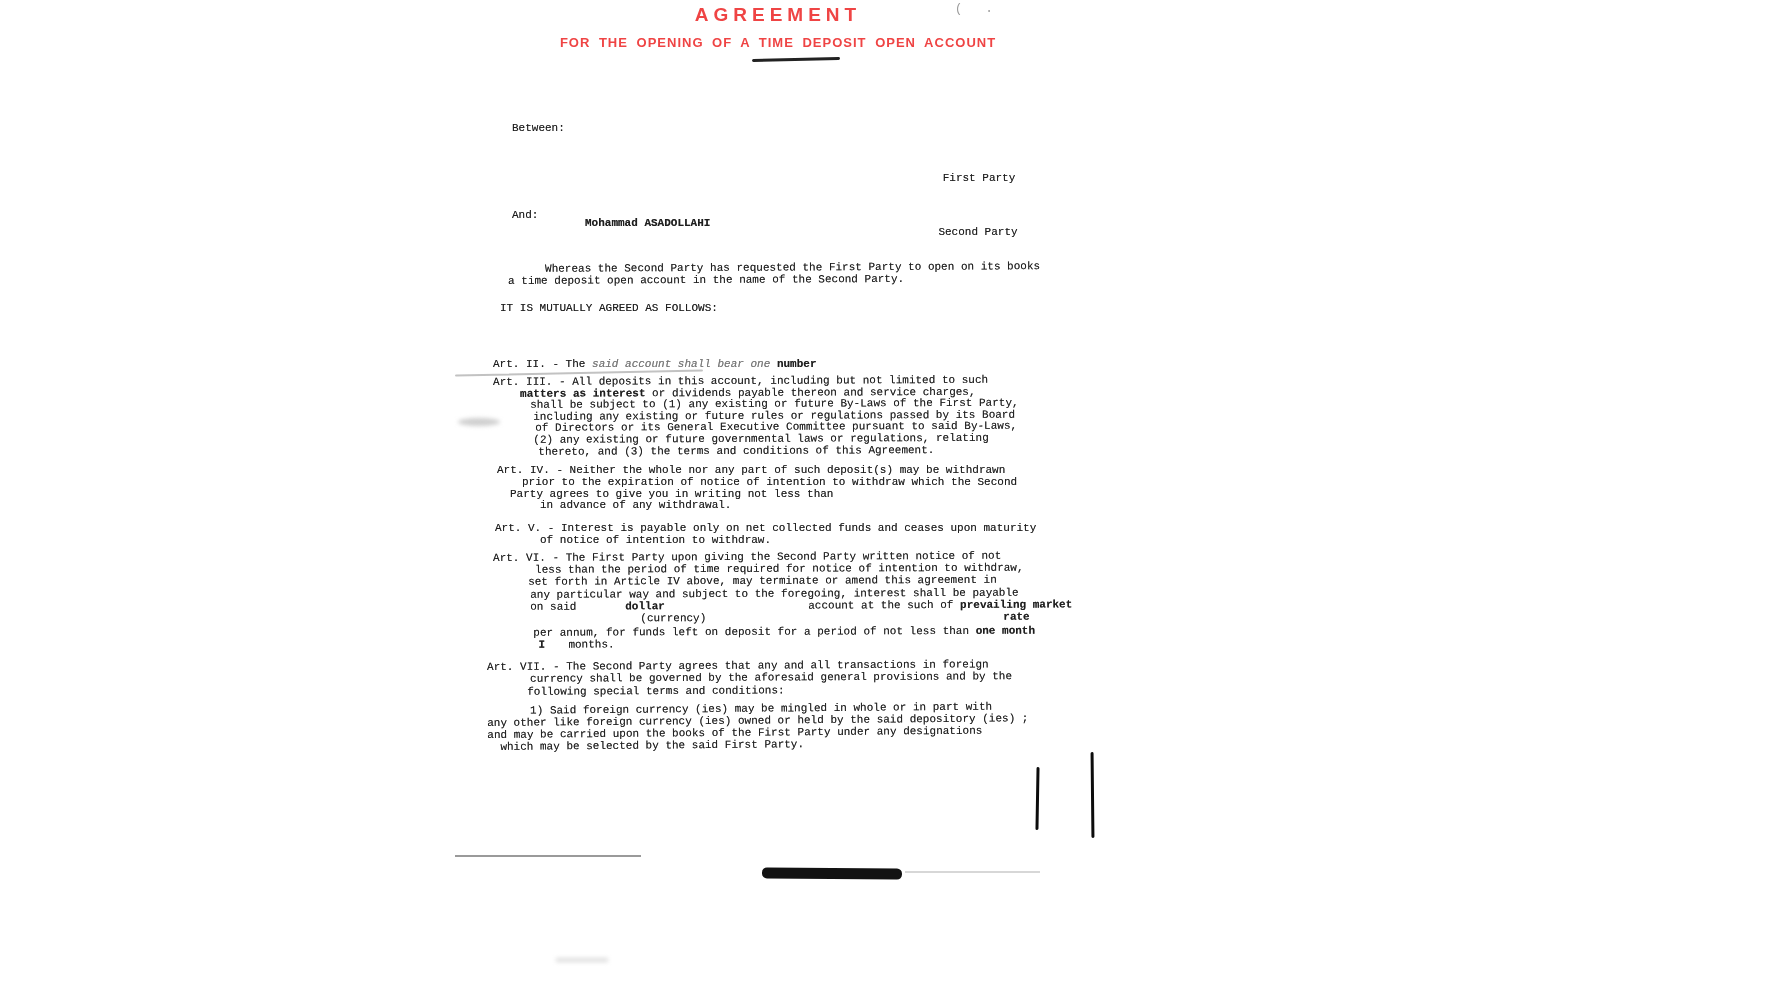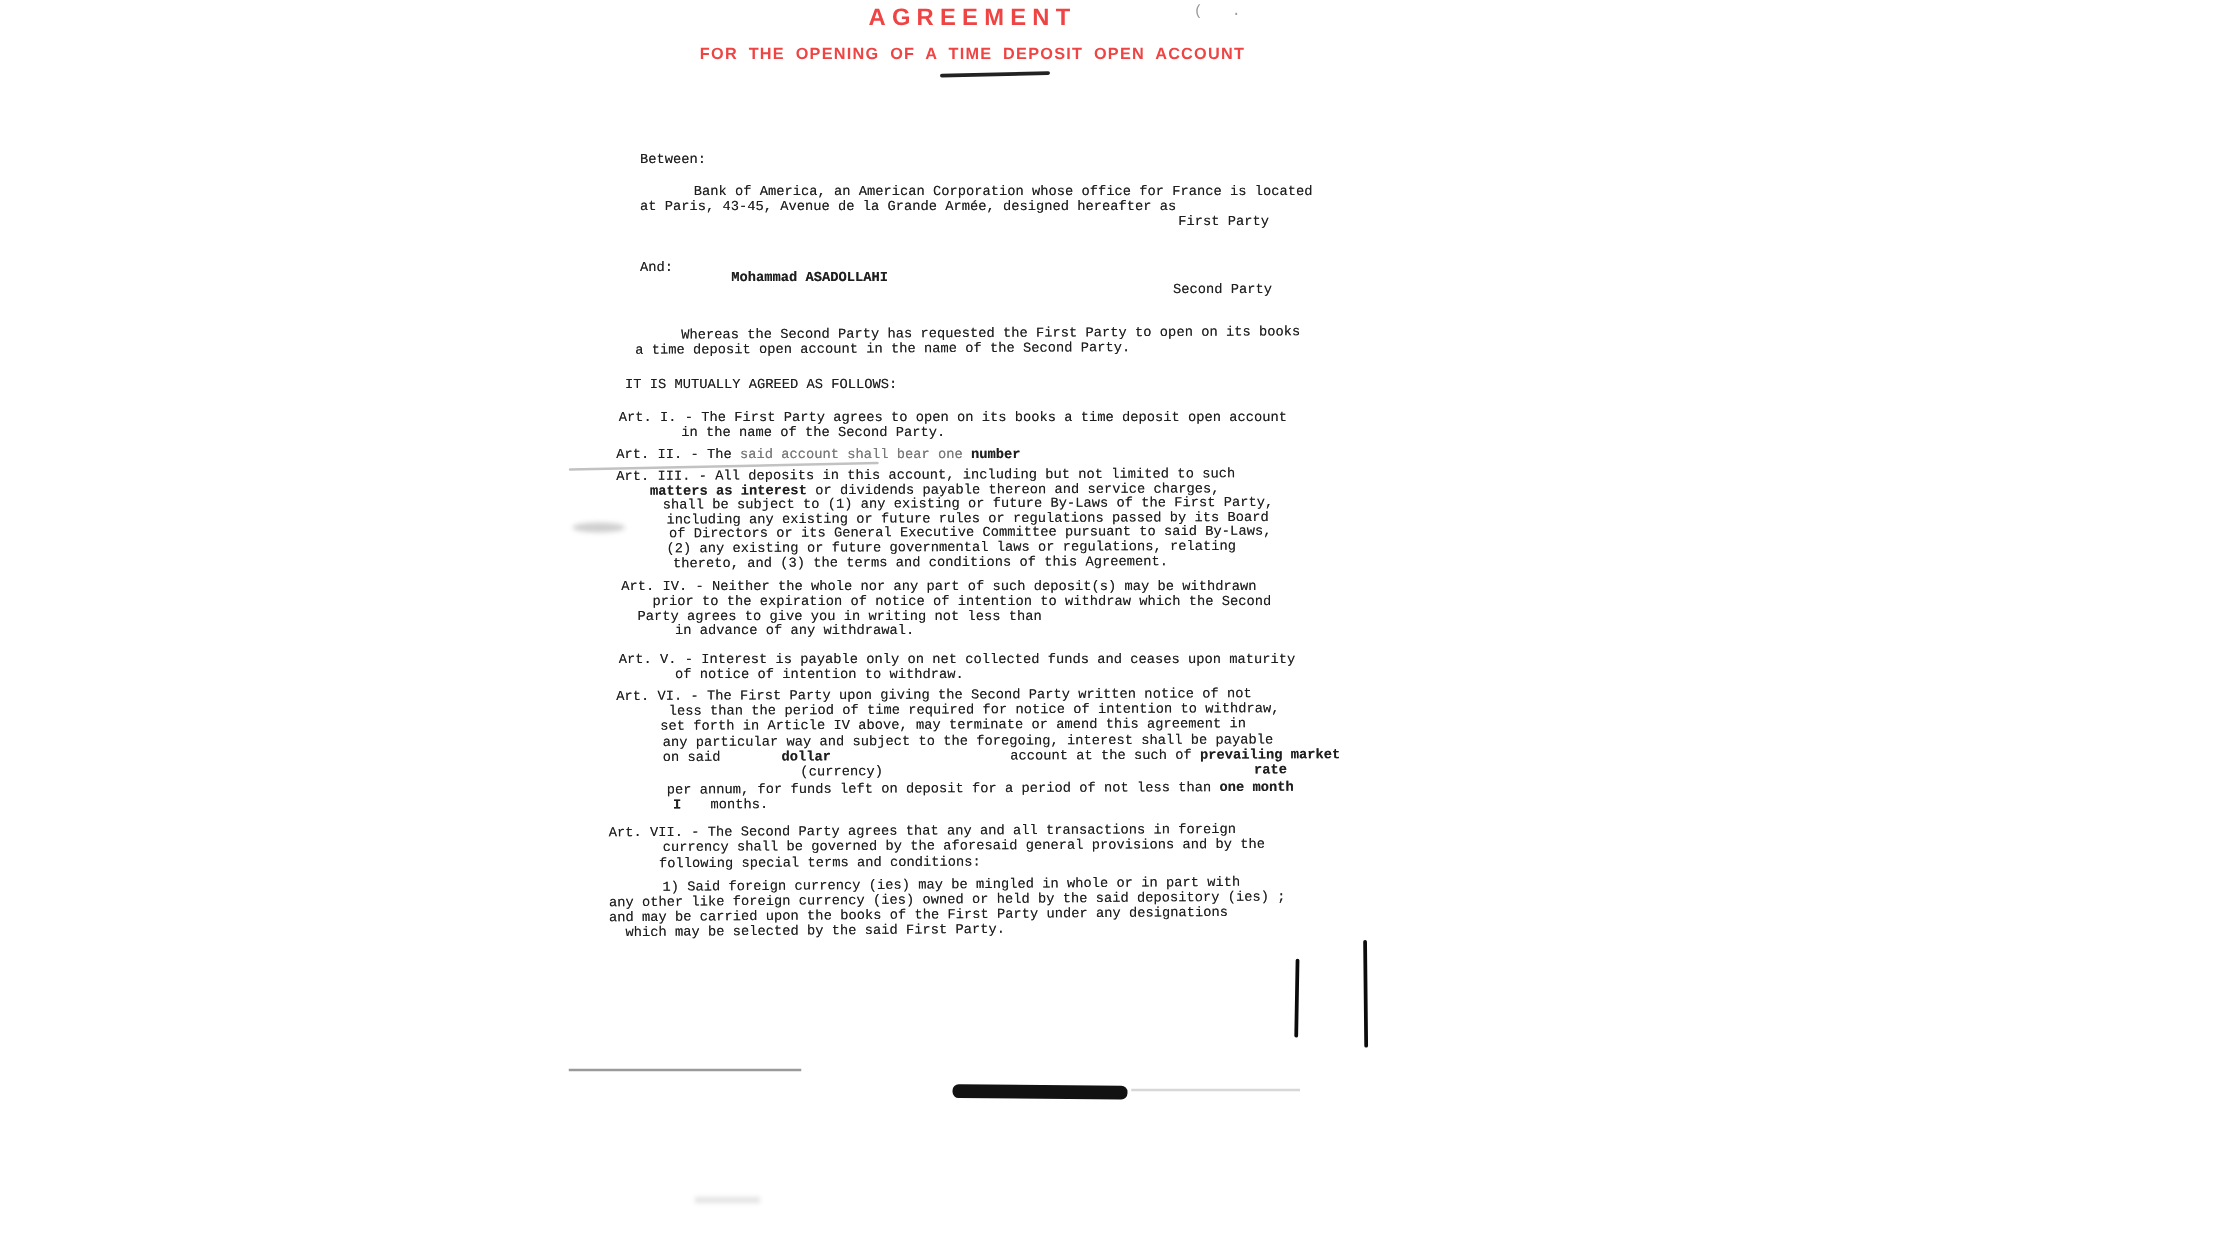--- a/index.html
+++ b/index.html
@@ -15,21 +15,21 @@
         transform:rotate(-1.4deg);border-radius:2px;}
 
   
   .tw{font-family:"Liberation Mono","DejaVu Sans Mono",monospace;font-size:11px;color:#1e1e1e;
       text-shadow:0 0 .4px rgba(10,10,10,.55);}
   .blk{position:absolute;line-height:12px;}
   .ln{white-space:pre;}
   .rel{position:relative;height:12px;}
   .abs{position:absolute;top:0;white-space:pre;}
   .b{font-weight:700;}
-  .faded{color:#585858;opacity:.8;filter:blur(.25px);}
+  .faded{color:#585858;opacity:.8;filter:blur(.25px);font-style:italic;}
   .lh115 .ln{line-height:11.6px;} .lh115{line-height:11.6px;}
   .lh118{line-height:11.8px;} .lh122{line-height:12.2px;} .lh122 .rel{height:12.2px;}
   .lh123{line-height:12.3px;}
   .i13{margin-left:13px;} .i25{margin-left:25px;} .i27{margin-left:27px;}
   .i35{margin-left:35px;} .i37{margin-left:37px;} .i40{margin-left:40px;} .i42{margin-left:42px;}
   .i43{margin-left:43px;} .i45{margin-left:45px;} .i50{margin-left:50px;}
   .rt{transform-origin:left top;}
   .r-03{transform:rotate(-0.3deg);} .r-025{transform:rotate(-0.25deg);}
   .r-05{transform:rotate(-0.5deg);}
 
@@ -57,41 +57,33 @@
   <div class="art strays">( .</div>
 
   <div class="head">
     <div class="title">AGREEMENT</div>
     <div class="subtitle">FOR THE OPENING OF A TIME DEPOSIT OPEN ACCOUNT</div>
   </div>
   <div class="title-underline"></div>
 
   <div class="tw blk" style="left:512px;top:122px">Between:</div>
 
-  <div class="tw blk" style="left:512px;top:148px">
-    <div class="ln i43">Bank of America, an American Corporation whose office for France is located</div>
-    <div class="ln">at Paris, 43-45, Avenue de la Grande Armée, designed hereafter as</div>
-  </div>
   <div class="tw blk right-role" style="left:899px;top:172px">First Party</div>
 
   <div class="tw blk" style="left:512px;top:209px">And:</div>
   <div class="tw blk b" style="left:585px;top:217px">Mohammad ASADOLLAHI</div>
   <div class="tw blk right-role" style="left:898px;top:226px">Second Party</div>
 
   <div class="tw blk rt r-03" style="left:508px;top:263px">
     <div class="ln i37">Whereas the Second Party has requested the First Party to open on its books</div>
     <div class="ln">a time deposit open account in the name of the Second Party.</div>
   </div>
 
   <div class="tw blk" style="left:500px;top:302px">IT IS MUTUALLY AGREED AS FOLLOWS:</div>
 
-  <div class="tw blk" style="left:495px;top:329px">
-    <div class="ln">Art. I. - The First Party agrees to open on its books a time deposit open account</div>
-    <div class="ln i50">in the name of the Second Party.</div>
-  </div>
 
   <div class="tw blk" style="left:493px;top:358px">
     <div class="ln"><span>Art. II. - The </span><span class="faded">said account shall bear one </span><span class="b">number</span></div>
   </div>
   <div class="art strike2"></div>
   <div class="art smudge1"></div>
 
   <div class="tw blk lh115 rt r-025" style="left:493px;top:377px">
     <div class="ln">Art. III. - All deposits in this account, including but not limited to such</div>
     <div class="ln i27"><span class="b">matters as interest </span><span>or dividends payable thereon and service charges,</span></div>

